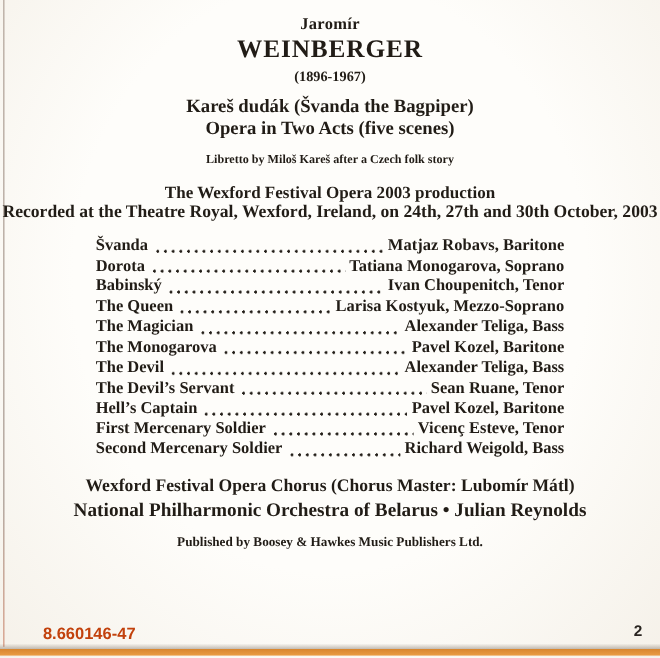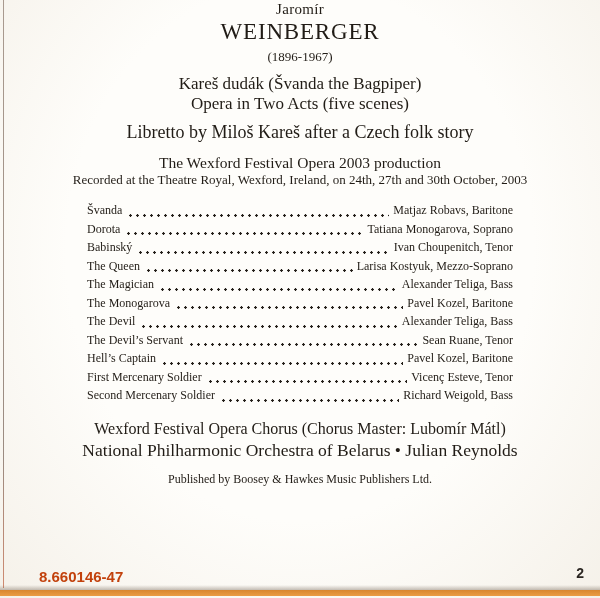--- a/index.html
+++ b/index.html
@@ -29,41 +29,42 @@
     background: linear-gradient(to bottom, rgba(120,105,88,0), rgba(110,95,80,0.40));
   }
   .accent-bar {
     position: absolute;
     left: 0; right: 0; bottom: 2px;
     height: 6px;
     background: linear-gradient(to bottom, #d8862f, #ea9c44);
   }
   .content {
     position: relative;
+    padding-top: 13px;
     text-align: center;
-    font-weight: normal;
+    font-weight: bold;
   }
   .composer-first   { font-size: 15px; line-height: 19px; letter-spacing: 0.3px; }
   .composer-last    { font-size: 23px; line-height: 26px; letter-spacing: 0.8px; }
   .dates            { font-size: 13px; line-height: 16px; margin-top: 4px; }
   .work-title       { font-size: 17px;  line-height: 20px; margin-top: 9px; }
   .work-subtitle    { font-size: 17px;  line-height: 20px; }
-  .libretto         { font-size: 18px; line-height: 17px; margin-top: 10px; }
+  .libretto         { font-size: 11px; line-height: 17px; margin-top: 10px; }
   .production       { font-size: 15.5px; line-height: 19px; margin-top: 12px; }
-  .recording-note   { font-size: 13px; line-height: 15px; }
+  .recording-note   { font-size: 16px; line-height: 15px; }
 
   .cast {
     width: 426px;
     margin: 14px auto 0 auto;
     text-align: left;
   }
   .cast-row {
     display: flex;
     align-items: baseline;
-    font-size: 12px;
+    font-size: 15px;
     line-height: 18.5px;
     white-space: nowrap;
   }
   .cast-role { flex: 0 0 auto; }
   .cast-performer { flex: 0 0 auto; }
   .leader {
     flex: 1 1 auto;
     height: 3px;
     align-self: flex-end;
     margin: 0 4px 3px 7px;

